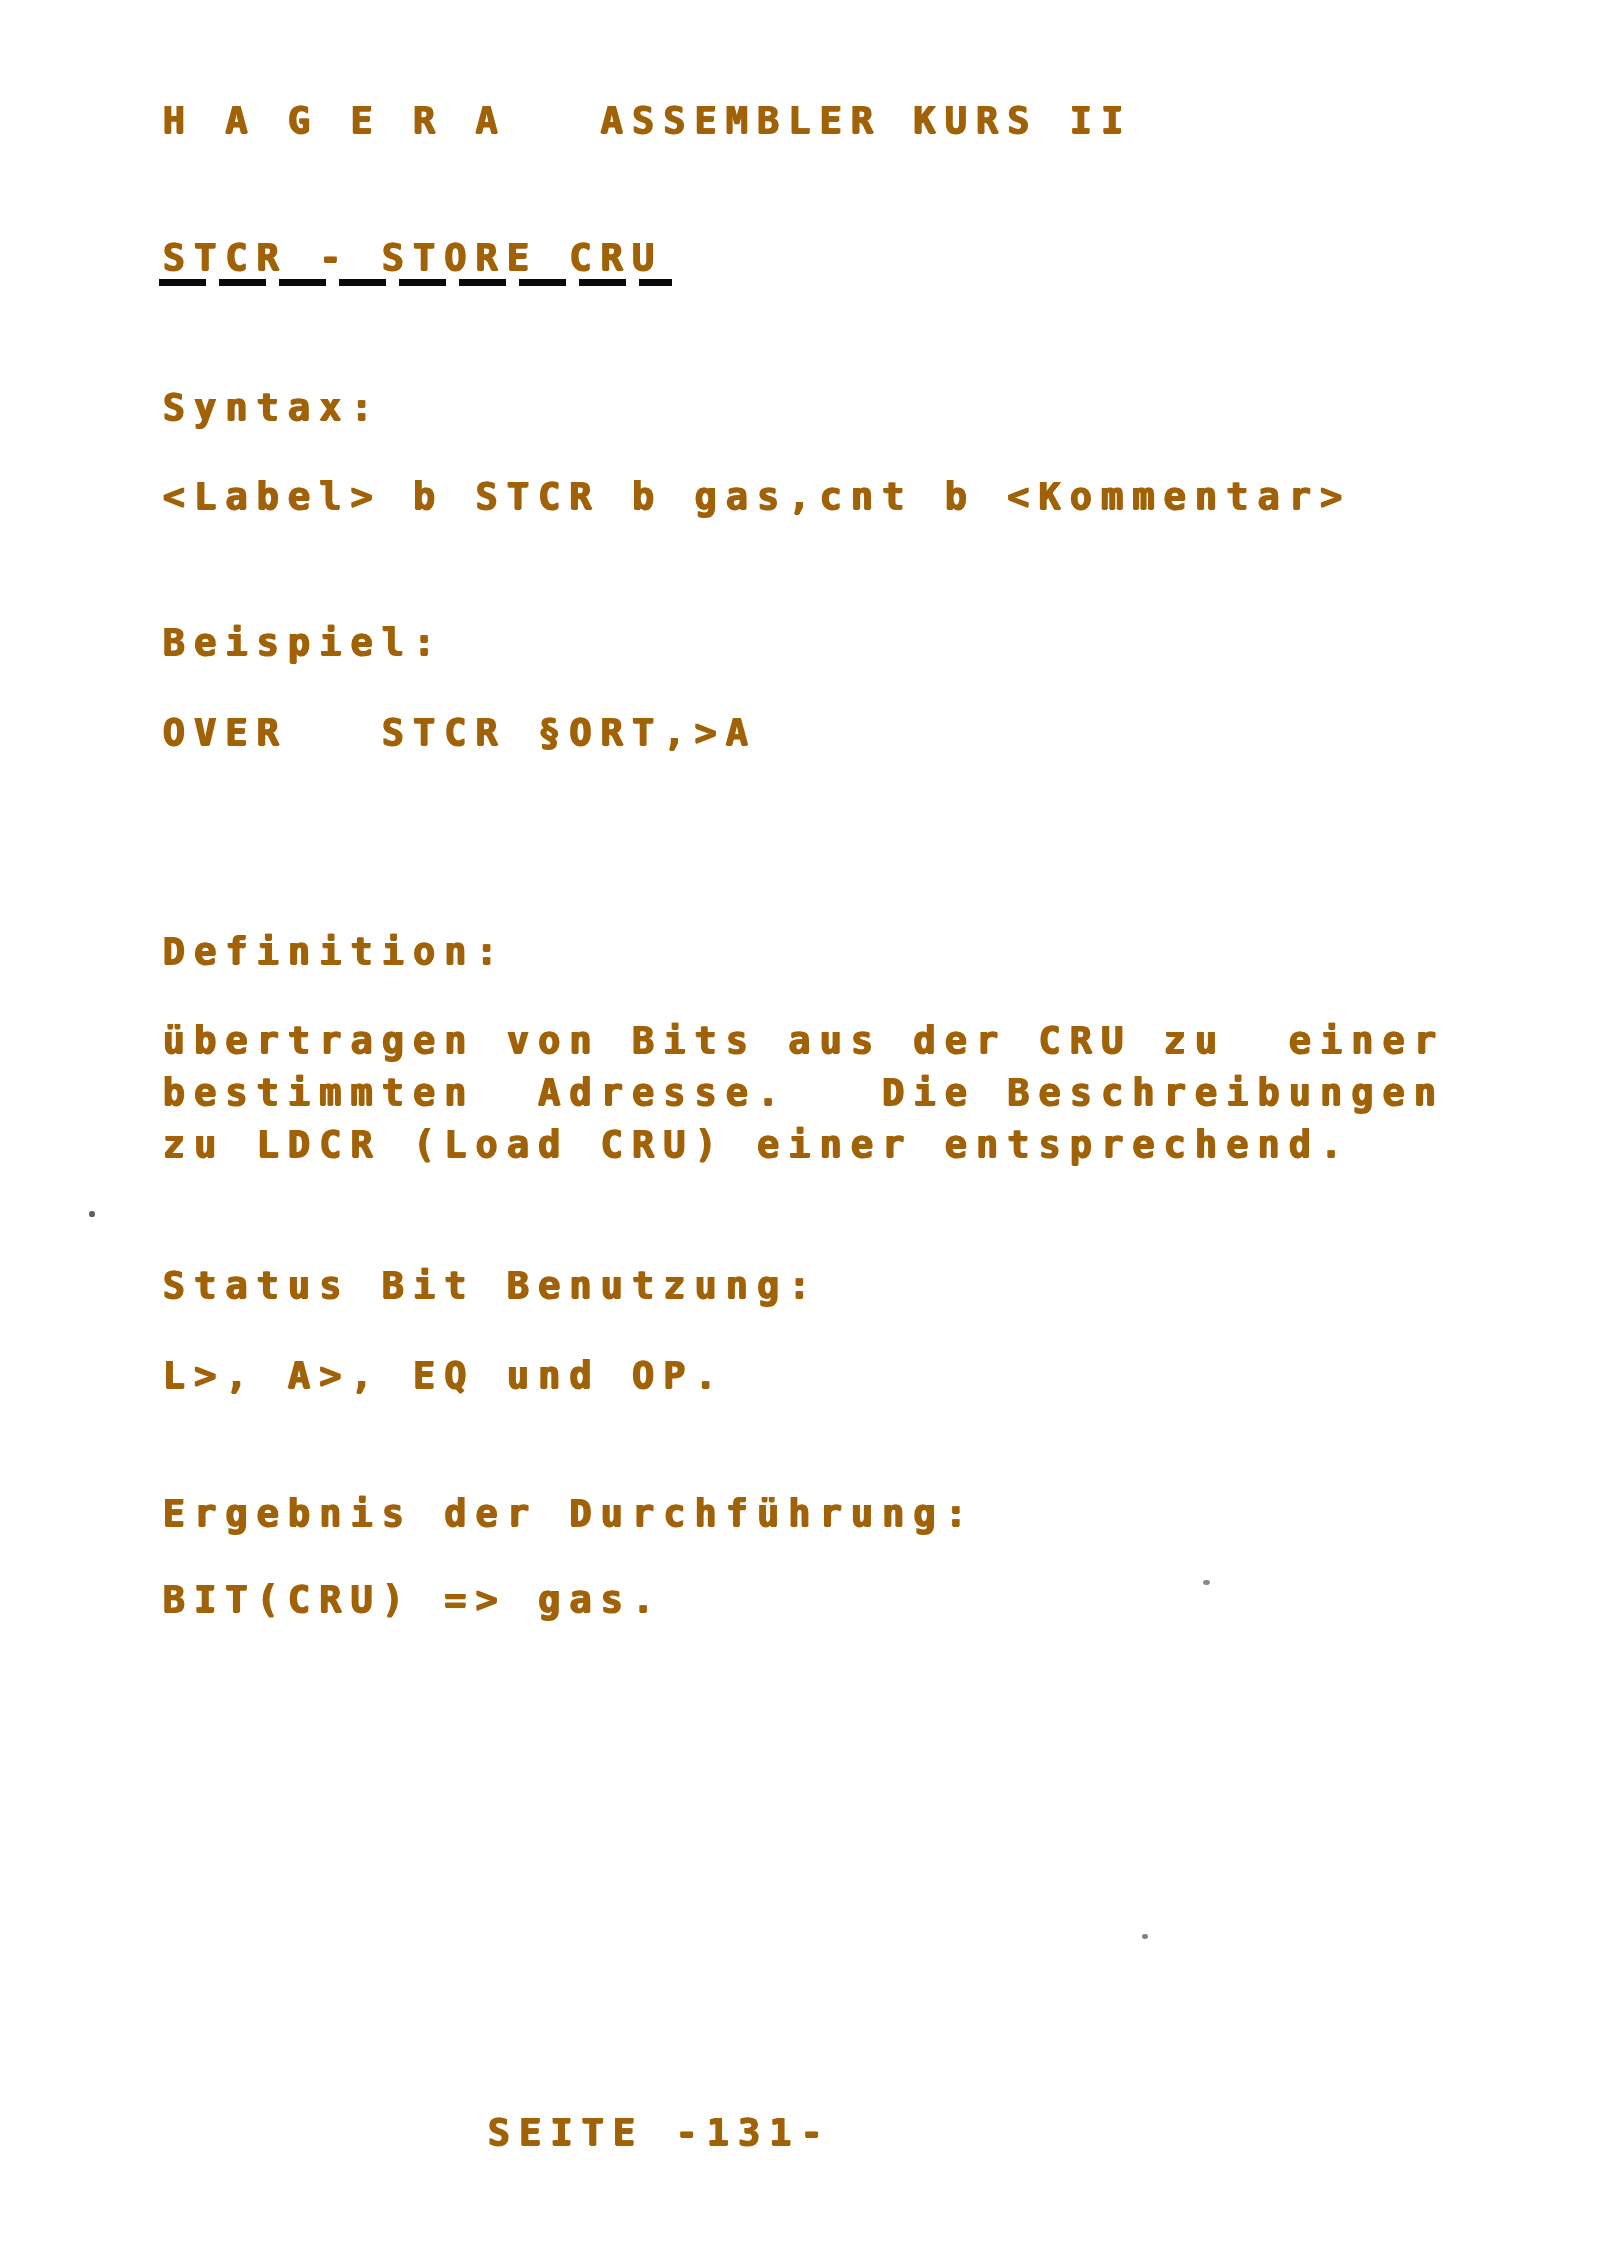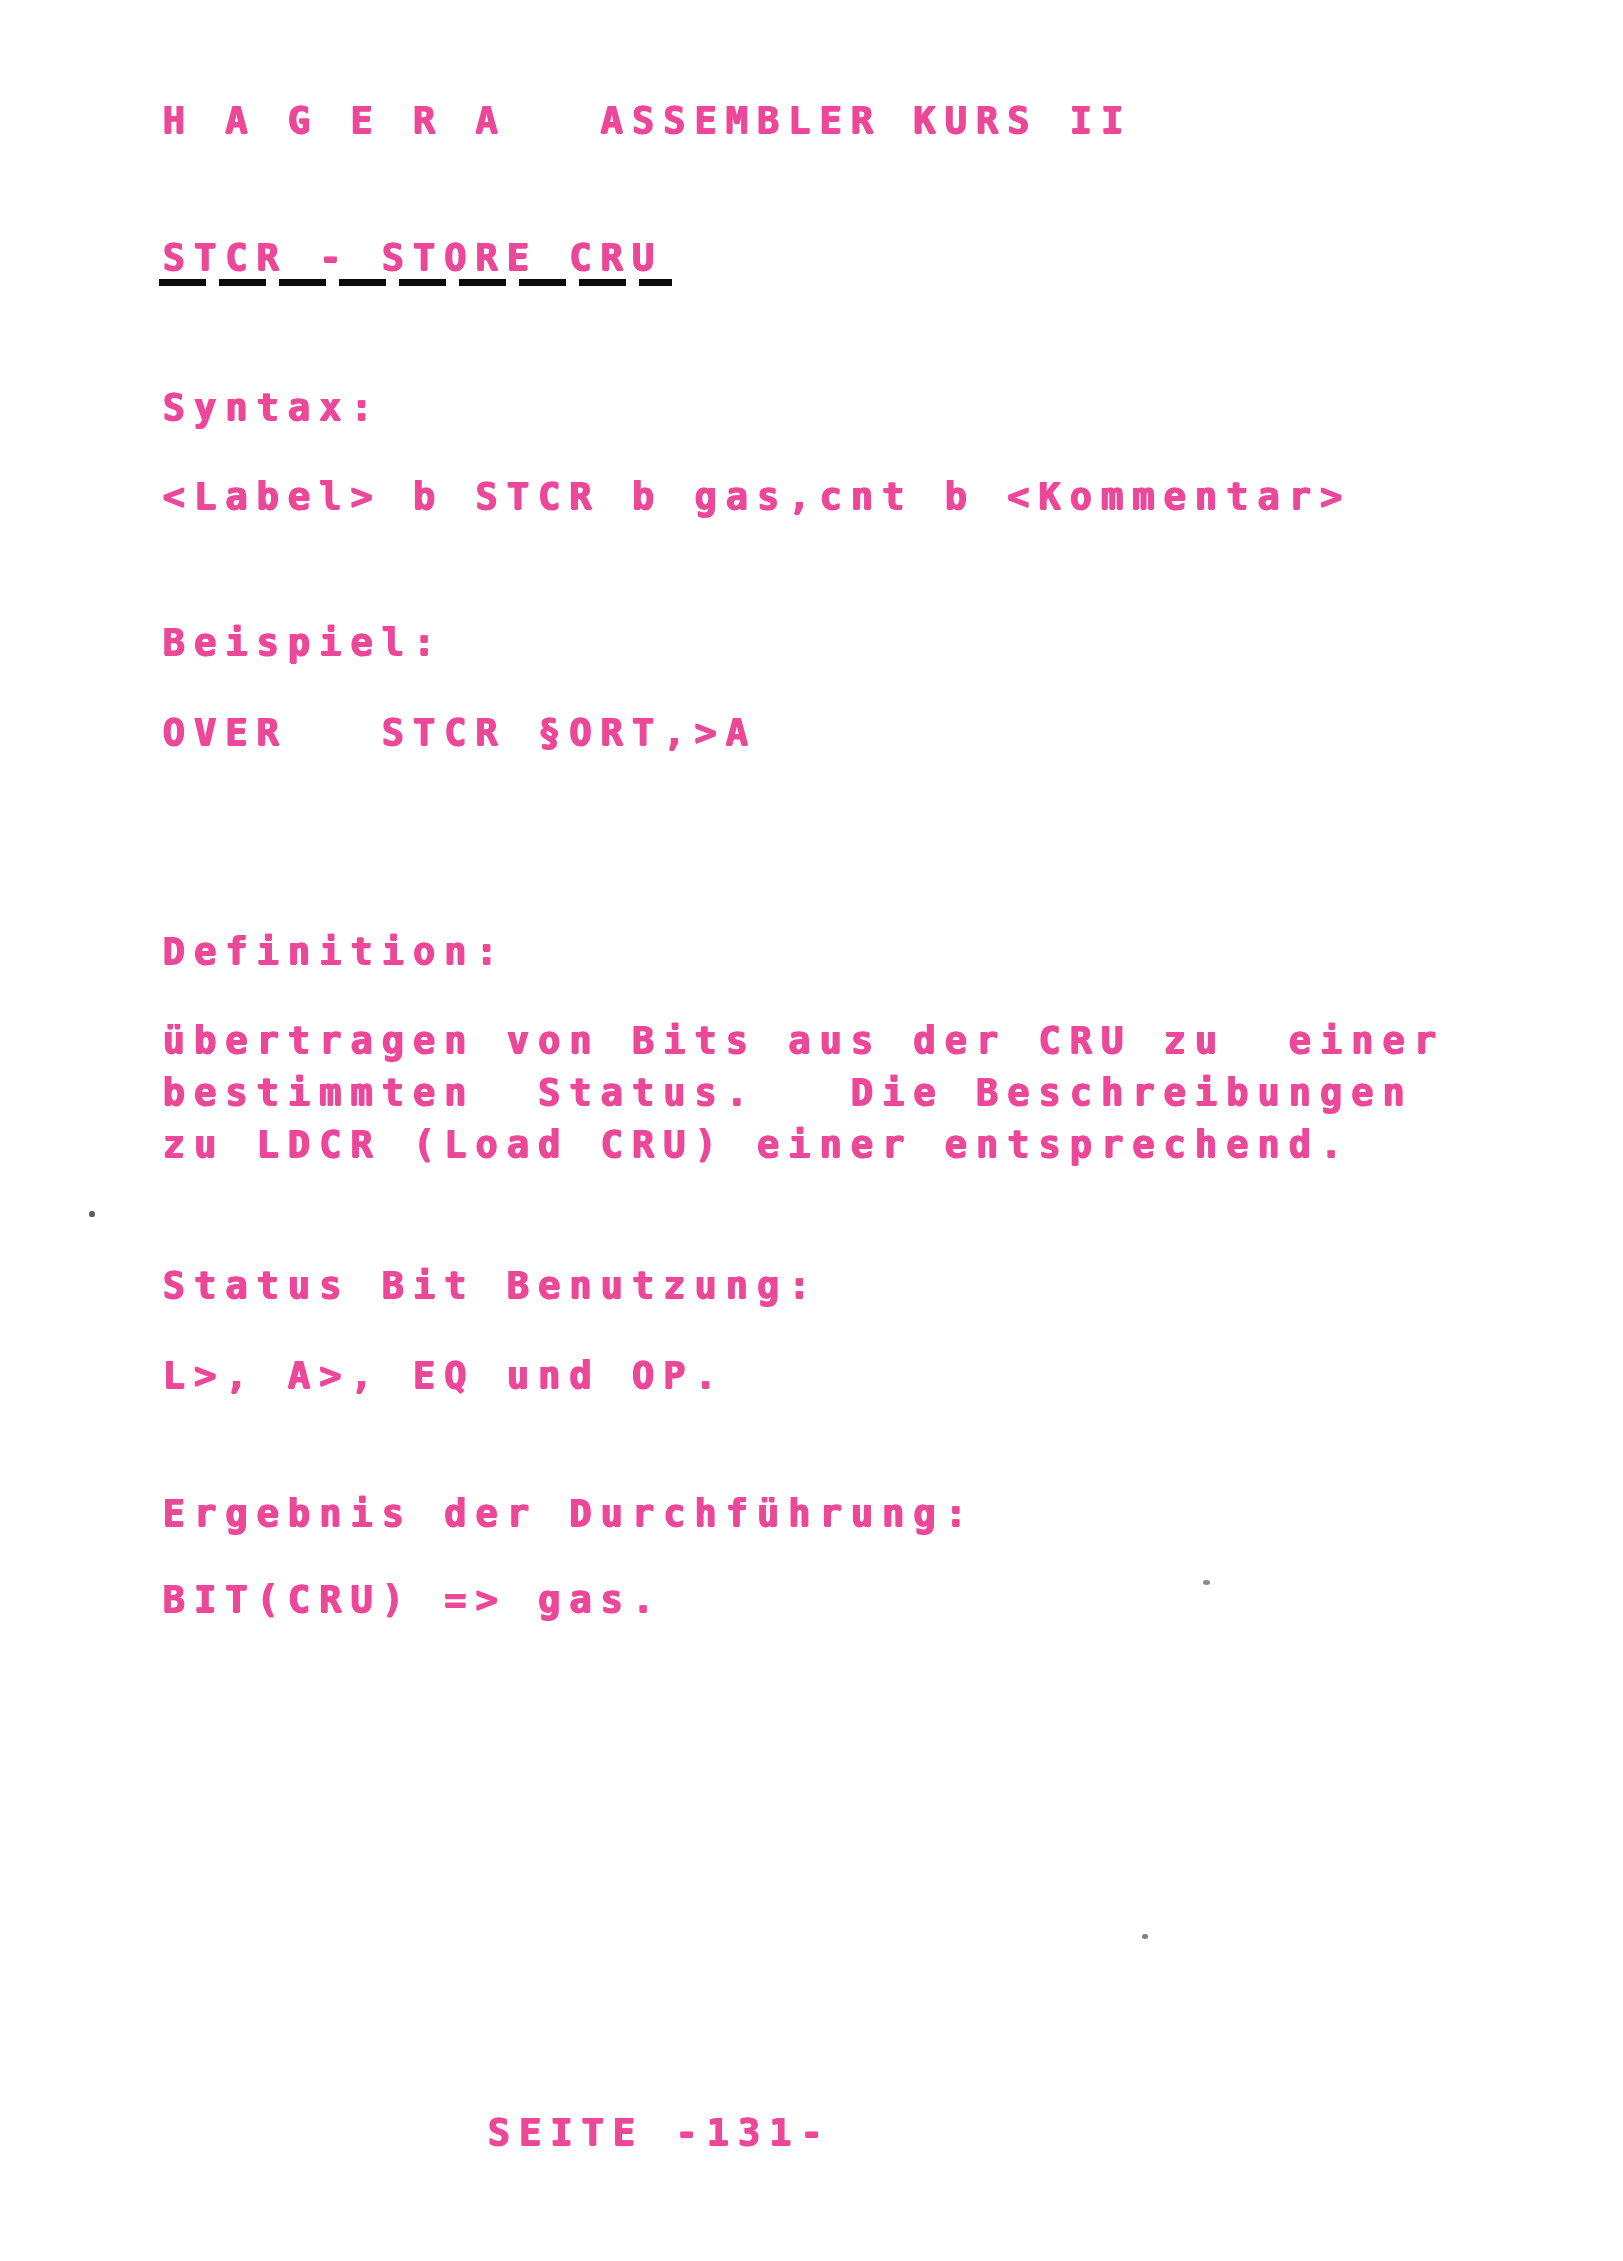--- a/index.html
+++ b/index.html
@@ -8,21 +8,21 @@
     background: #ffffff;
   }
   .page {
     position: relative;
     width: 1624px;
     height: 2261px;
     background: #ffffff;
     overflow: hidden;
     font-family: "DejaVu Sans Mono", "Liberation Mono", monospace;
     font-weight: bold;
-    color: #ec4899;
+    color: #a16207;
   }
   .line {
     position: absolute;
     white-space: pre;
     font-size: 37px;
     line-height: 37px;
     letter-spacing: 9px;
     text-shadow: 1.6px 0 0 currentColor, 0.8px 0.8px 0 currentColor;
   }
   
@@ -76,21 +76,21 @@
   <div class="title-underline"></div>
 
   <div class="line pos-syn-head">Syntax:</div>
   <div class="line pos-syn-line">&lt;Label&gt; b STCR b gas,cnt b &lt;Kommentar&gt;</div>
 
   <div class="line pos-bsp-head">Beispiel:</div>
   <div class="line pos-bsp-code">OVER   STCR §ORT,&gt;A</div>
 
   <div class="line pos-def-head">Definition:</div>
   <div class="line pos-def-l1">übertragen von Bits aus der CRU zu  einer</div>
-  <div class="line pos-def-l2">bestimmten  Status.   Die Beschreibungen</div>
+  <div class="line pos-def-l2">bestimmten  Adresse.   Die Beschreibungen</div>
   <div class="line pos-def-l3">zu LDCR (Load CRU) einer entsprechend.</div>
 
   <div class="line pos-sta-head">Status Bit Benutzung:</div>
   <div class="line pos-sta-text">L&gt;, A&gt;, EQ und OP.</div>
 
   <div class="line pos-erg-head">Ergebnis der Durchführung:</div>
   <div class="line pos-erg-text">BIT(CRU) =&gt; gas.</div>
 
   <div class="line pos-footer">SEITE -131-</div>
 

